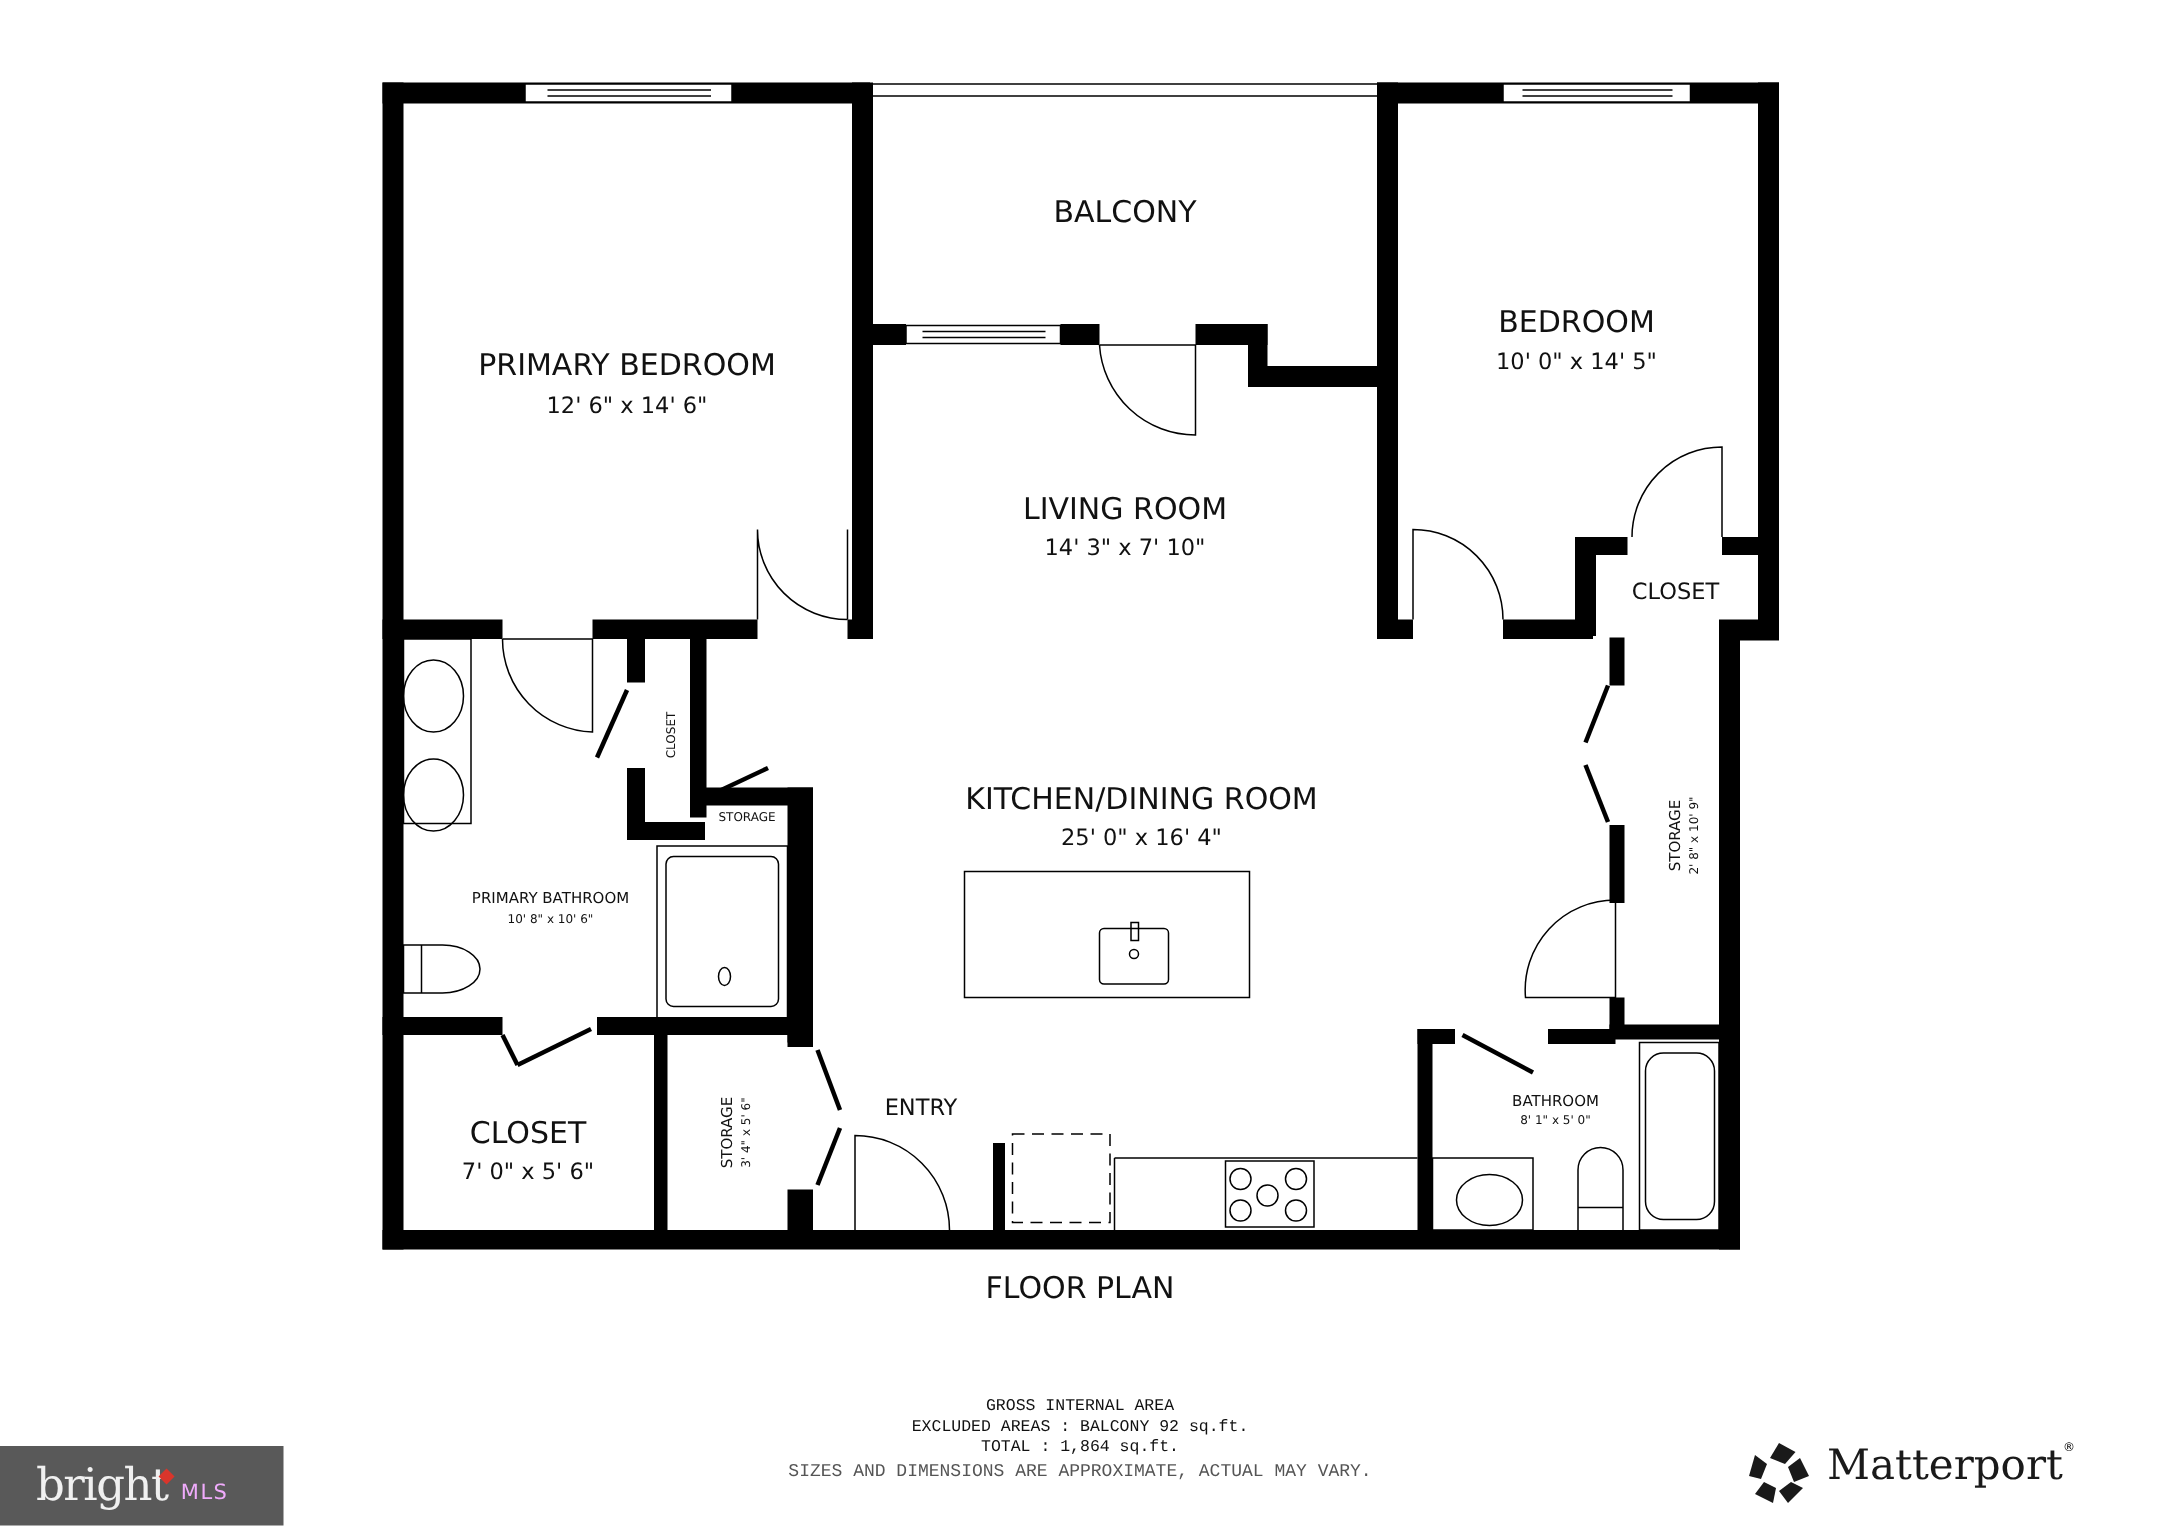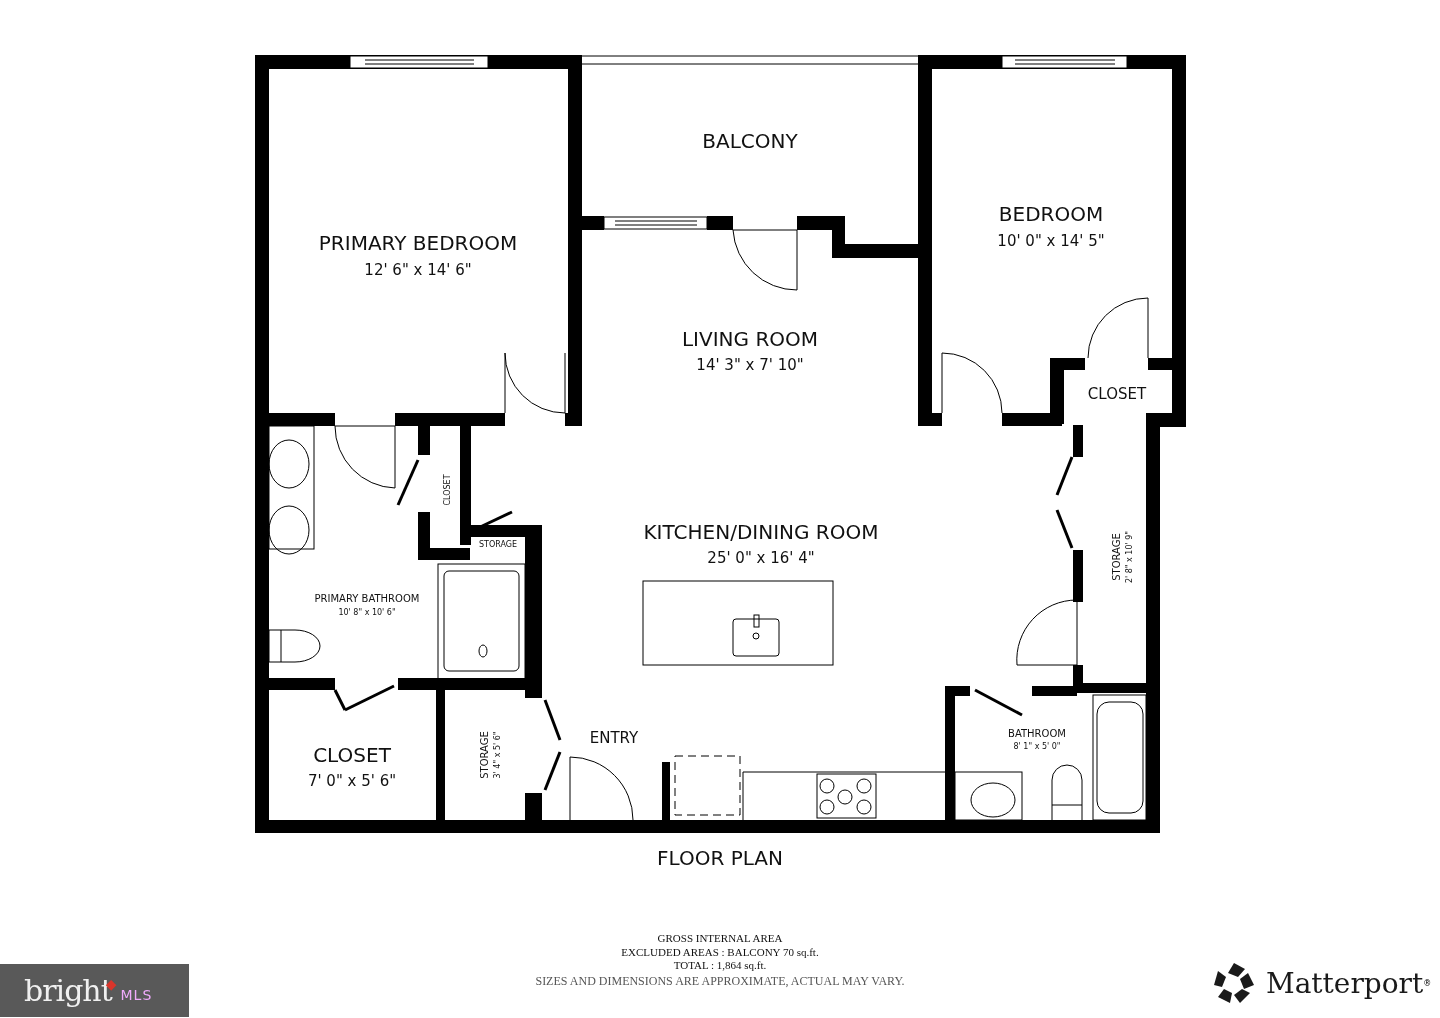--- a/index.html
+++ b/index.html
@@ -4,27 +4,27 @@
 <style>
   html, body { margin: 0; padding: 0; background: #ffffff; }
   body { width: 1440px; height: 1018px; position: relative; overflow: hidden; font-family: "DejaVu Sans", sans-serif; }
   #plan { position: absolute; left: 0; top: 0; }
   .room-label { font-family: "DejaVu Sans", sans-serif; fill: #111; text-anchor: middle; }
   .lg { font-size: 20px; }
   .md { font-size: 15px; }
   .sm { font-size: 10px; }
   .xs { font-size: 8px; }
   .title { font-size: 20px; }
-  .footer { position: absolute; left: 0; width: 1440px; top: 932px; text-align: center; font-family: Liberation Serif, serif; font-size: 11px; color: #111; line-height: 13.5px; }
+  .footer { position: absolute; left: 0; width: 1440px; top: 932px; text-align: center; font-family: Liberation Mono, monospace; font-size: 11px; color: #111; line-height: 13.5px; }
   .footer .disclaimer { color: #555; font-size: 12px; margin-top: 2px; }
   .bright { position: absolute; left: 0; top: 964px; width: 189px; height: 53px; background: #595959; display: flex; align-items: center; padding-left: 24px; box-sizing: border-box; }
   .bright .b-word { font-family: "DejaVu Serif", serif; font-size: 30px; color: #f0f0f0; letter-spacing: -1px; }
   .bright .b-mls { font-family: "DejaVu Sans", sans-serif; font-size: 14px; color: #f0abfc; margin-left: 4px; margin-top: 8px; letter-spacing: 1px; }
   .bright .b-dot { color: #d9352b; font-size: 14px; margin-left: -6px; margin-top: -14px; }
-  .matterport { position: absolute; left: 1212px; top: 960px; height: 46px; display: flex; align-items: center; }
+  .matterport { position: absolute; left: 1164px; top: 960px; height: 46px; display: flex; }
   .matterport .m-word { font-family: "DejaVu Serif", serif; font-size: 28px; color: #1a1a1a; margin-left: 10px; }
   .matterport .m-reg { font-size: 8px; vertical-align: super; }
 </style>
 </head>
 <body>
 
 <svg id="plan" width="1440" height="930" viewBox="0 0 1440 930" xmlns="http://www.w3.org/2000/svg">
   <g fill="#000">
 
     <rect x="255" y="55" width="325" height="14"></rect>
@@ -177,21 +177,21 @@
     <text class="room-label sm" x="1120" y="557" transform="rotate(-90 1120 557)">STORAGE</text>
     <text class="room-label xs" x="1132" y="557" transform="rotate(-90 1132 557)">2' 8" x 10' 9"</text>
     <text class="room-label sm" x="1037" y="737">BATHROOM</text>
     <text class="room-label xs" x="1037" y="749">8' 1" x 5' 0"</text>
     <text class="room-label title" x="720" y="865">FLOOR PLAN</text>
   </g>
 </svg>
 
 <div class="footer">
   <div>GROSS INTERNAL AREA</div>
-  <div>EXCLUDED AREAS :  BALCONY 70 sq.ft.</div>
+  <div>EXCLUDED AREAS :  BALCONY 92 sq.ft.</div>
   <div>TOTAL :  1,864 sq.ft.</div>
   <div class="disclaimer">SIZES AND DIMENSIONS ARE APPROXIMATE, ACTUAL MAY VARY.</div>
 </div>
 
 <div class="bright">
   <span class="b-word">bright</span>
   <span class="b-dot">◆</span>
   <span class="b-mls">MLS</span>
 </div>
 

